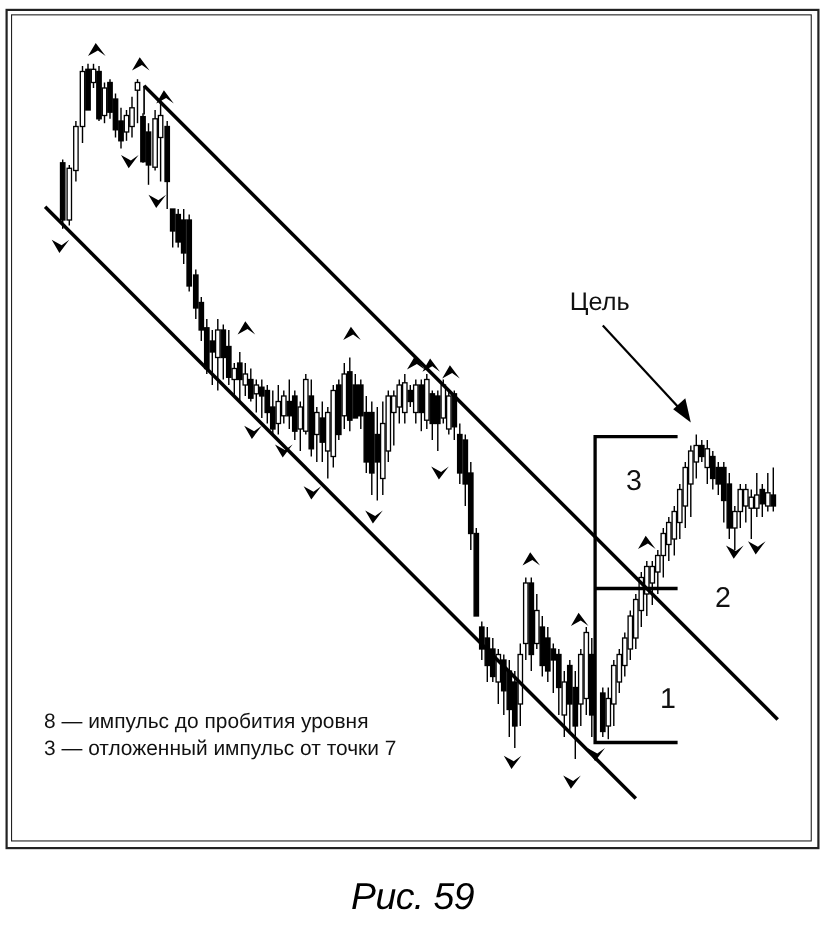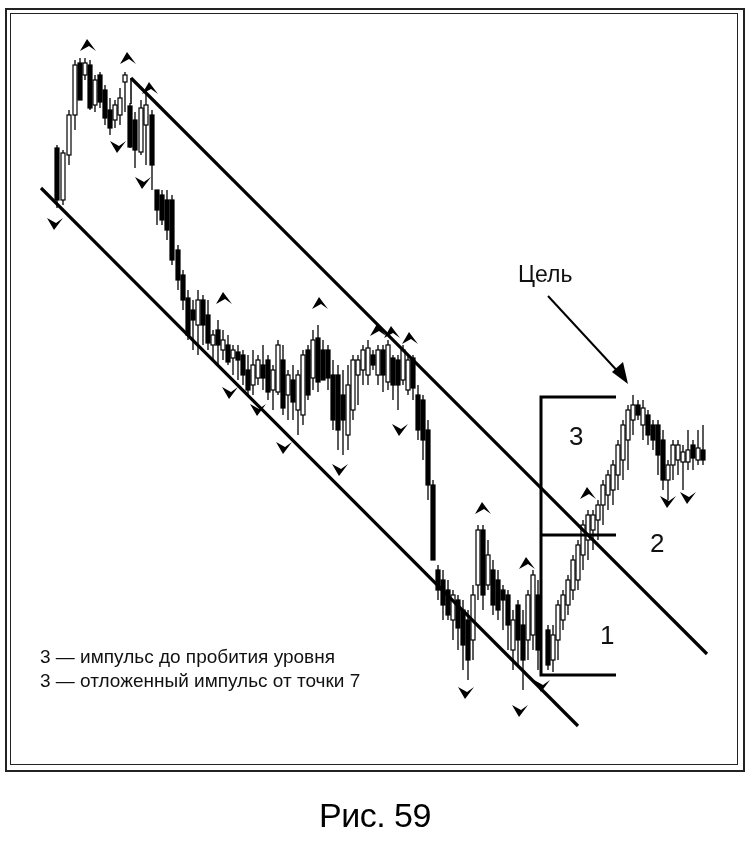--- a/index.html
+++ b/index.html
@@ -2,21 +2,21 @@
 <html><head>
 <meta charset="utf-8">
 <style>
   html,body{margin:0;padding:0;background:#fff;}
   body{width:750px;height:852px;position:relative;overflow:hidden;font-family:"Liberation Sans",sans-serif;}
   .frame-outer{position:absolute;left:5px;top:8px;width:736px;height:760px;border:2px solid #222;}
   .frame-inner{position:absolute;left:10px;top:13px;width:726px;height:750px;border:1px solid #222;}
   svg#chart{position:absolute;left:0;top:0;}
   .legend{position:absolute;left:40px;top:645px;font-size:19px;line-height:24px;color:#111;}
   .legend div{white-space:nowrap;}
-  .caption{position:absolute;left:0;width:750px;top:796px;text-align:center;font-size:34px;font-family:"Liberation Sans",sans-serif;letter-spacing:-0.5px;color:#000;}
+  .caption{position:absolute;left:0;width:750px;top:796px;text-align:center;font-size:34px;font-family:"Liberation Sans",sans-serif;letter-spacing:-0.5px;color:#000;font-style:italic;}
   .lbl{position:absolute;font-size:26px;color:#111;}
   .target{position:absolute;left:518px;top:261px;font-size:23px;color:#111;}
 </style>
 </head>
 <body>
 
 <div class="frame-outer"></div>
 <div class="frame-inner"></div>
 
 <svg id="chart" width="750" height="852" xmlns="http://www.w3.org/2000/svg">
@@ -570,17 +570,17 @@
       <path d="M628,384 L612,372 L623,362 Z" fill="#000"></path>
     </g>
 </svg>
 
 <div class="target">Цель</div>
 <div class="lbl" style="left:569px;top:421px;">3</div>
 <div class="lbl" style="left:650px;top:528px;">2</div>
 <div class="lbl" style="left:600px;top:620px;">1</div>
 
 <div class="legend">
-  <div>3 — импульс до пробития уровня</div>
+  <div>8 — импульс до пробития уровня</div>
   <div>3 — отложенный импульс от точки 7</div>
 </div>
 
 <div class="caption">Рис. 59</div>
 
 </body></html>

